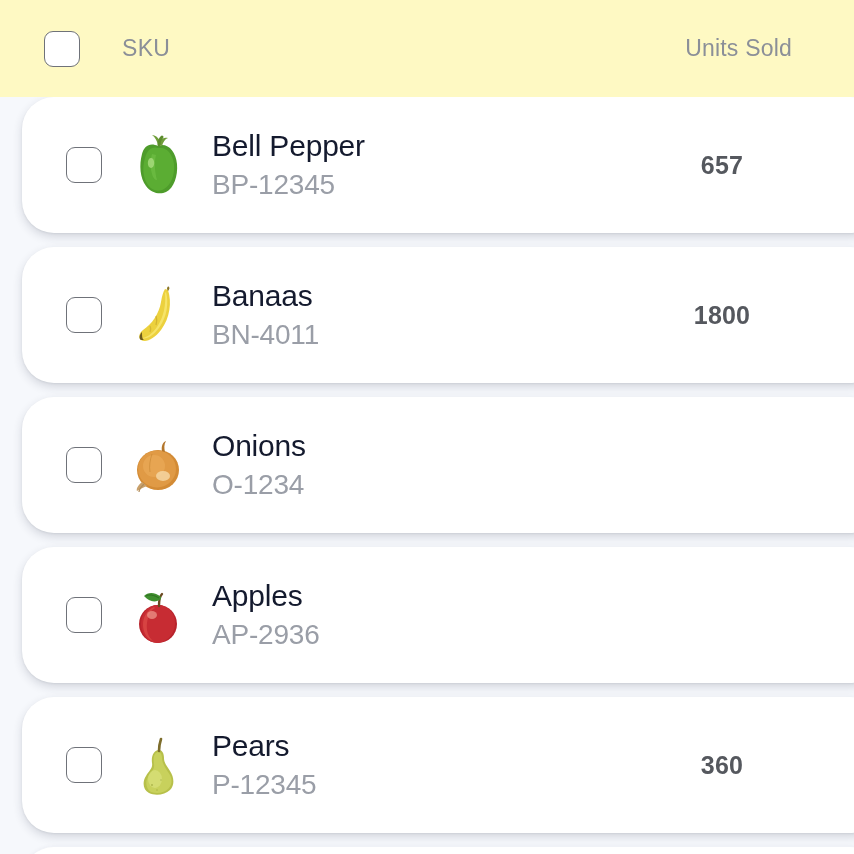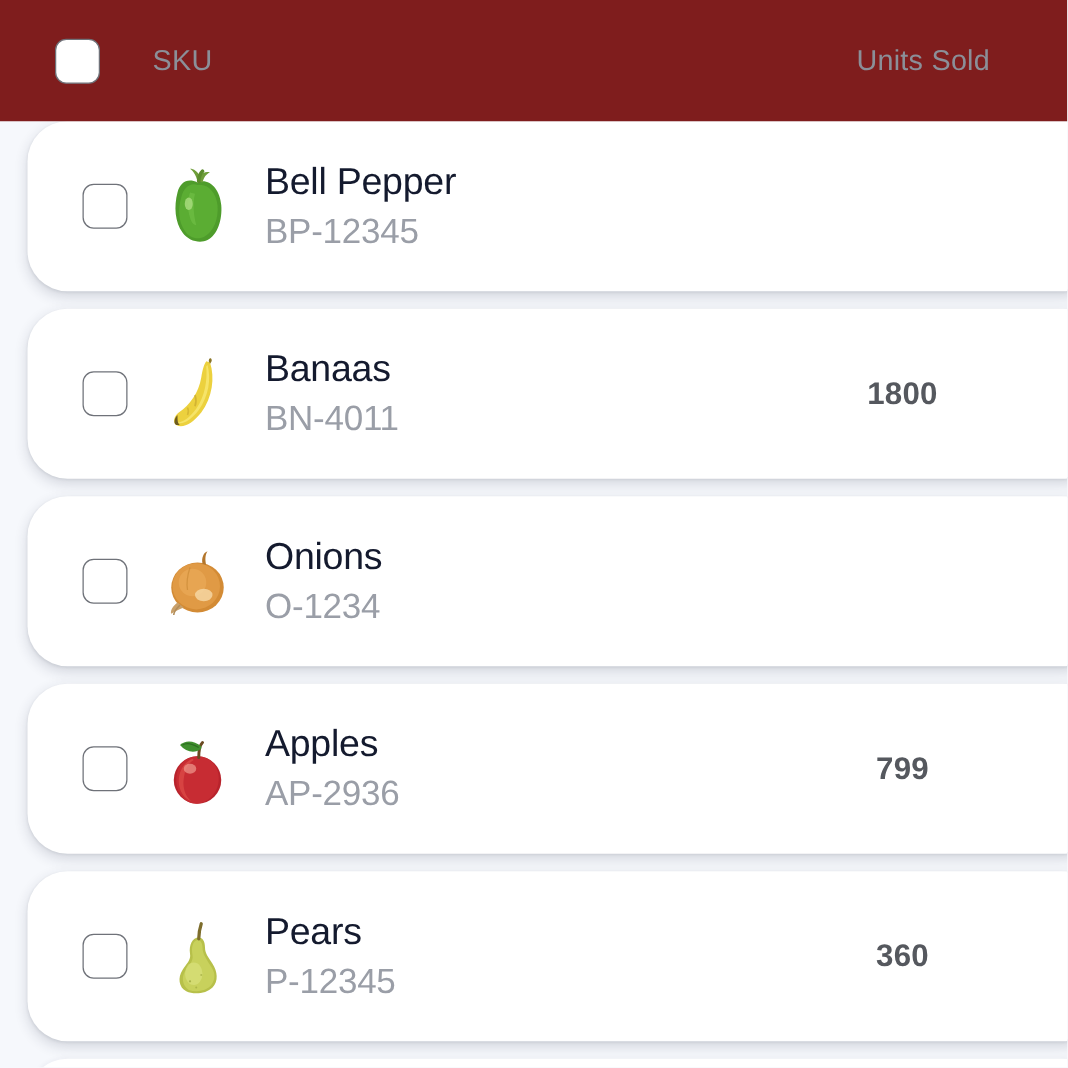--- a/index.html
+++ b/index.html
@@ -26,21 +26,21 @@
 
   
   .table-header {
     position: absolute;
     top: 0;
     left: 0;
     width: 854px;
     height: 97px;
     display: flex;
     align-items: center;
-    background: #7f1d1d;
+    background: #fef9c3;
     z-index: 5;
   }
 
   .hdr-check-cell {
     width: 122px;
     display: flex;
     justify-content: flex-end;
     padding-right: 42px;
   }
 
@@ -181,20 +181,21 @@
           <path d="M24 22 C22 28 22 36 24 42 C25 46 27 48 29 48 C27 41 26 31 28 23 Z" fill="#6dbd44" opacity="0.75"></path>
           <ellipse cx="23" cy="31" rx="3.2" ry="5" fill="#a7da7c" opacity="0.85"></ellipse>
           <path d="M30 13 C29 9 27 5 24 3 C27 3 30 5 32 9 C34 6 37 5 40 6 C37 7 35 10 34 14 Z" fill="#6f9e3a"></path>
           <path d="M31 13 C31 10 32 7 34 5" stroke="#5c8c2d" stroke-width="3" fill="none" stroke-linecap="round"></path>
         </svg>
       </div>
       <div class="name-cell">
         <div class="prod-name">Bell Pepper</div>
         <div class="prod-sku">BP-12345</div>
       </div>
+      <div class="units-cell">657</div>
     </div>
 
     <div class="row-card">
       <div class="row-check-cell">
         <div class="checkbox"></div>
       </div>
       <div class="thumb">
         <svg viewBox="0 0 62 66">
           <path d="M40 8 C44 20 42 36 33 48 C26 57 18 61 13 58 C10 56 11 51 15 48 C24 42 31 32 33 20 C34 14 35 10 37 7 Z" fill="#ecd13e"></path>
           <path d="M38 10 C41 21 39 35 31 46 C25 54 18 58 14 56 C18 56 24 52 29 45 C36 35 38 22 37 11 Z" fill="#f6e469"></path>
@@ -245,21 +246,20 @@
           <ellipse cx="24" cy="33" rx="5" ry="4" fill="#f09a8e" opacity="0.7"></ellipse>
           <path d="M31 24 C31 18 32 14 34 12" stroke="#6b4a22" stroke-width="2.4" fill="none" stroke-linecap="round"></path>
           <path d="M33 15 C27 10 20 10 16 14 C21 20 28 21 33 17 Z" fill="#3f8f2e"></path>
           <path d="M31 16 C26 13 21 12 18 14" stroke="#2e6e22" stroke-width="1" fill="none"></path>
         </svg>
       </div>
       <div class="name-cell">
         <div class="prod-name">Apples</div>
         <div class="prod-sku">AP-2936</div>
       </div>
-      <div class="units-cell">799</div>
     </div>
 
     <div class="row-card">
       <div class="row-check-cell">
         <div class="checkbox"></div>
       </div>
       <div class="thumb">
         <svg viewBox="0 0 62 66">
           <path d="M31 18 C26 18 23 24 24 31 C25 36 21 39 18 44 C14 50 15 58 21 61 C27 64 37 63 42 58 C47 53 46 45 42 39 C39 34 36 31 36 26 C36 21 34 18 31 18 Z" fill="#b7c04a"></path>
           <path d="M30 20 C26 21 25 26 26 32 C27 37 23 40 20 45 C17 50 18 57 23 60 C29 62 37 61 41 56 C45 51 44 45 40 40 C37 35 34 31 34 26 C34 22 32 20 30 20 Z" fill="#c8d15c"></path>

